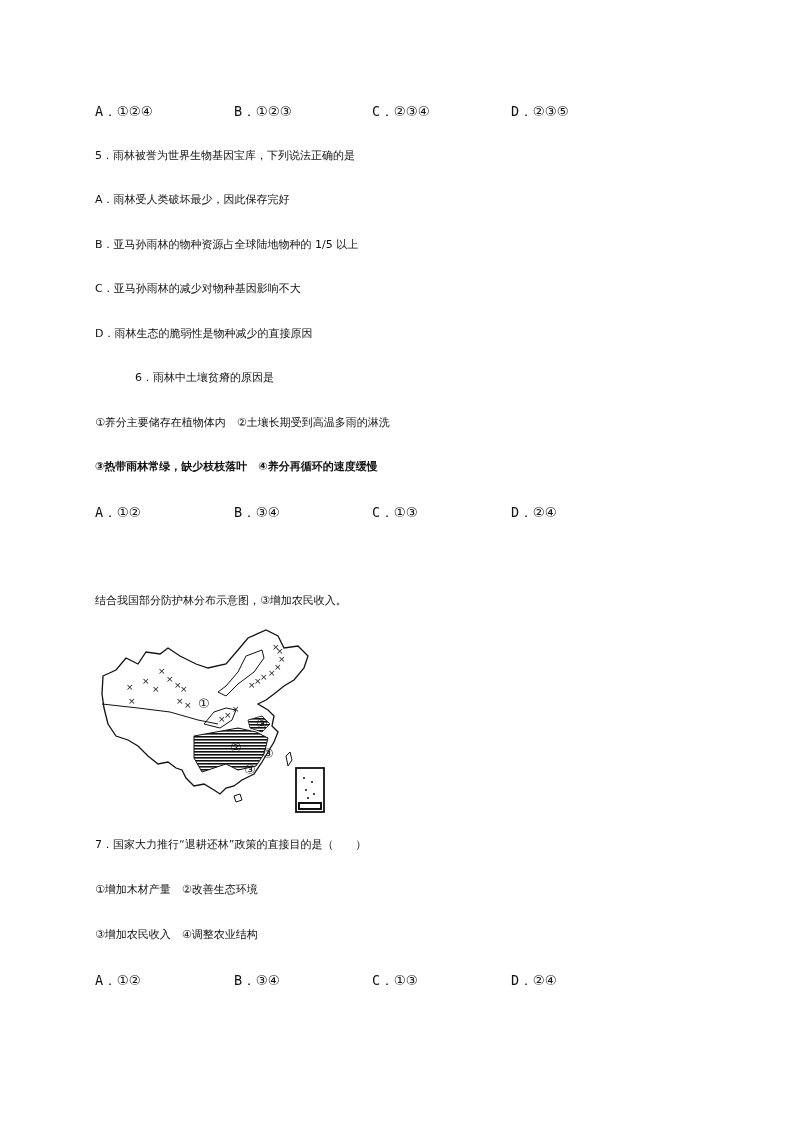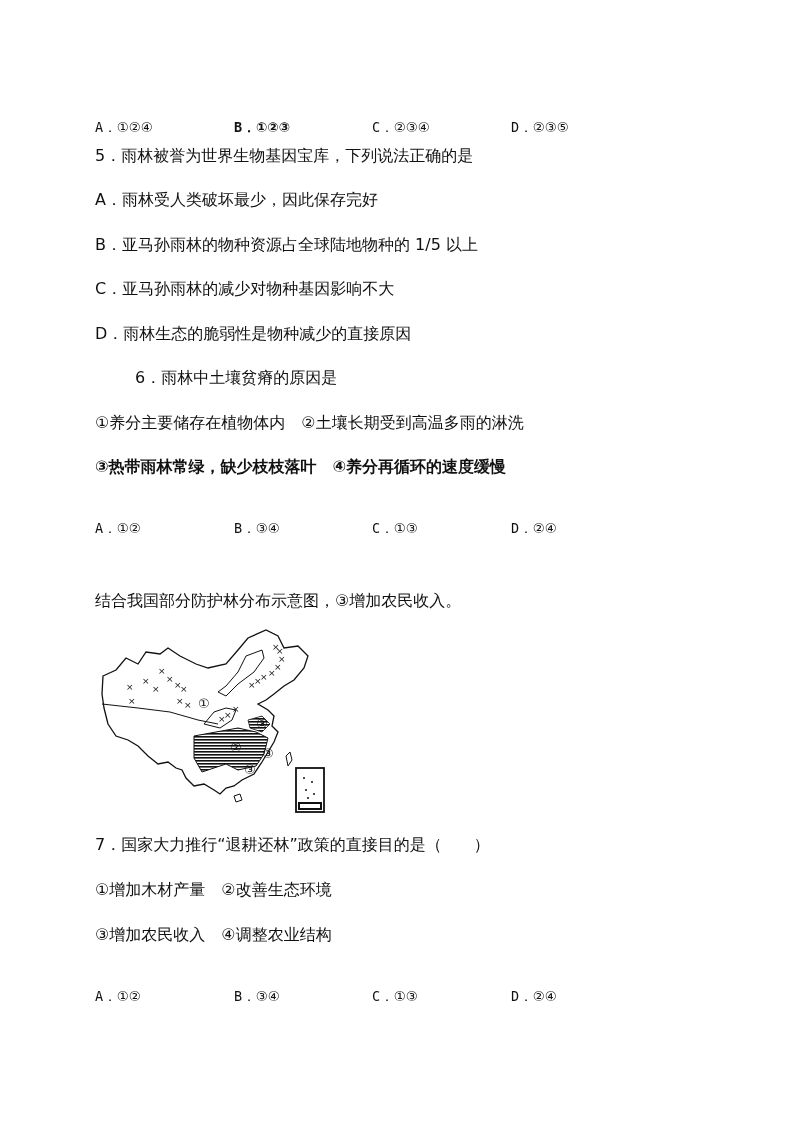--- a/index.html
+++ b/index.html
@@ -1,29 +1,29 @@
 <!DOCTYPE html>
 <html><head>
 <meta charset="utf-8">
 <style>
   html, body { margin: 0; padding: 0; background: #ffffff; }
   body { width: 794px; height: 1123px; position: relative; overflow: hidden;
          font-family: "DejaVu Sans", "Liberation Sans", sans-serif; color: #111; }
-  .line { position: absolute; left: 95px; font-size: 16px; line-height: 18px; white-space: nowrap; }
+  .line { position: absolute; left: 95px; font-size: 11px; line-height: 18px; white-space: nowrap; }
   .opts { position: absolute; left: 95px; font-size: 13.5px; line-height: 18px; white-space: nowrap; }
-  .opt { position: absolute; top: 16px; white-space: nowrap; }
+  .opt { position: absolute; top: 0; white-space: nowrap; }
   .opt .lbl { font-family: "DejaVu Sans Mono", "Liberation Mono", monospace; }
   .map { position: absolute; left: 98px; top: 628px; width: 230px; height: 190px; }
 </style>
 </head>
 <body>
 
 <div class="opts" style="top:102px;">
   <span class="opt" style="left:0px;"><span class="lbl">A．</span><span>①②④</span></span>
-  <span class="opt" style="left:139px;font-weight:bold;"><span class="lbl">B．</span><span>①②③</span></span>
+  <span class="opt" style="left:139px;"><span class="lbl">B．</span><span>①②③</span></span>
   <span class="opt" style="left:277px;"><span class="lbl">C．</span><span>②③④</span></span>
   <span class="opt" style="left:416px;"><span class="lbl">D．</span><span>②③⑤</span></span>
 </div>
 
 <div class="line" style="top:147px;">5．雨林被誉为世界生物基因宝库，下列说法正确的是</div>
 <div class="line" style="top:191px;">A．雨林受人类破坏最少，因此保存完好</div>
 <div class="line" style="top:236px;">B．亚马孙雨林的物种资源占全球陆地物种的 1/5 以上</div>
 <div class="line" style="top:280px;">C．亚马孙雨林的减少对物种基因影响不大</div>
 <div class="line" style="top:325px;">D．雨林生态的脆弱性是物种减少的直接原因</div>
 

